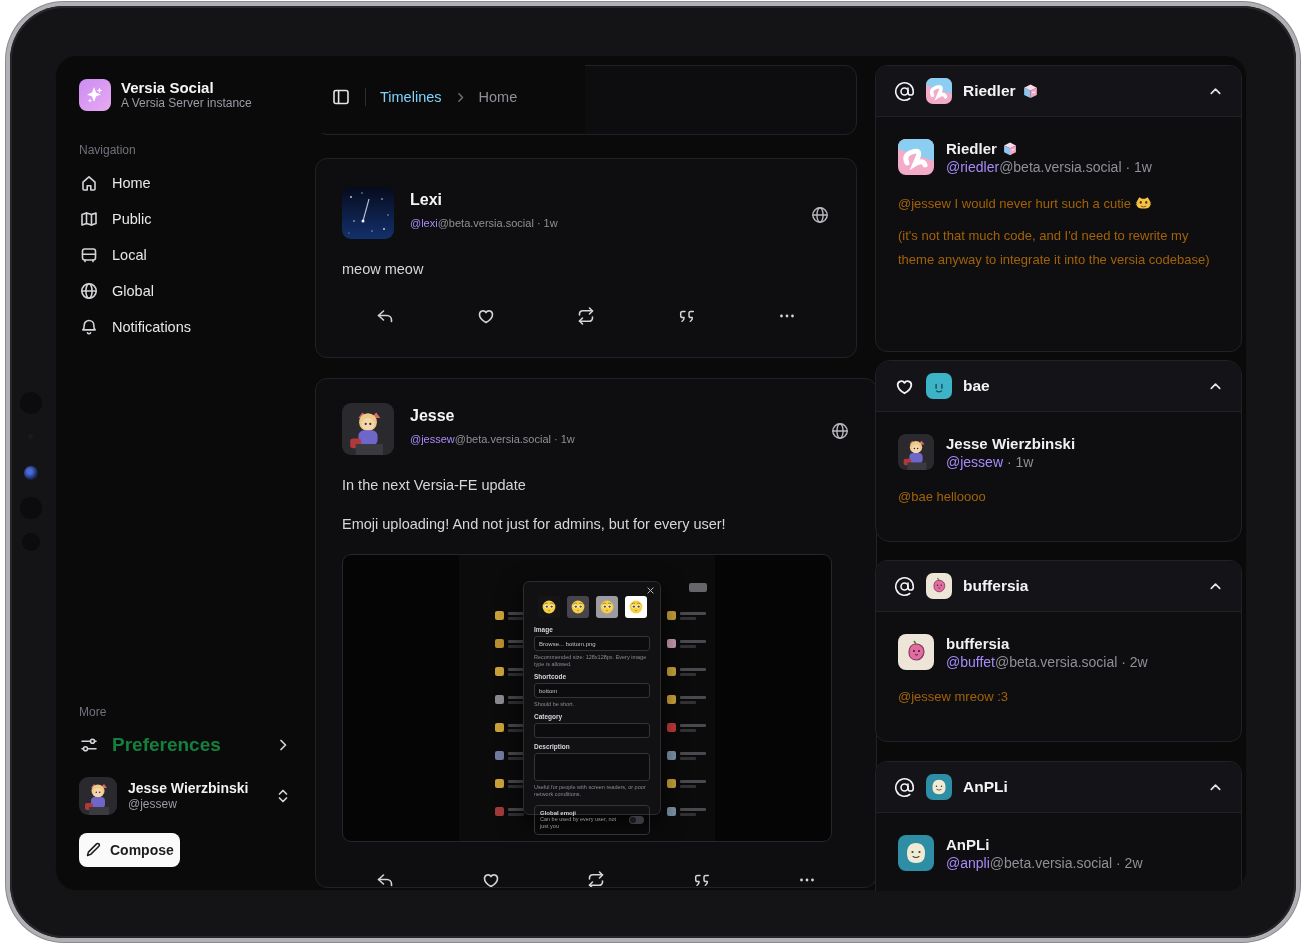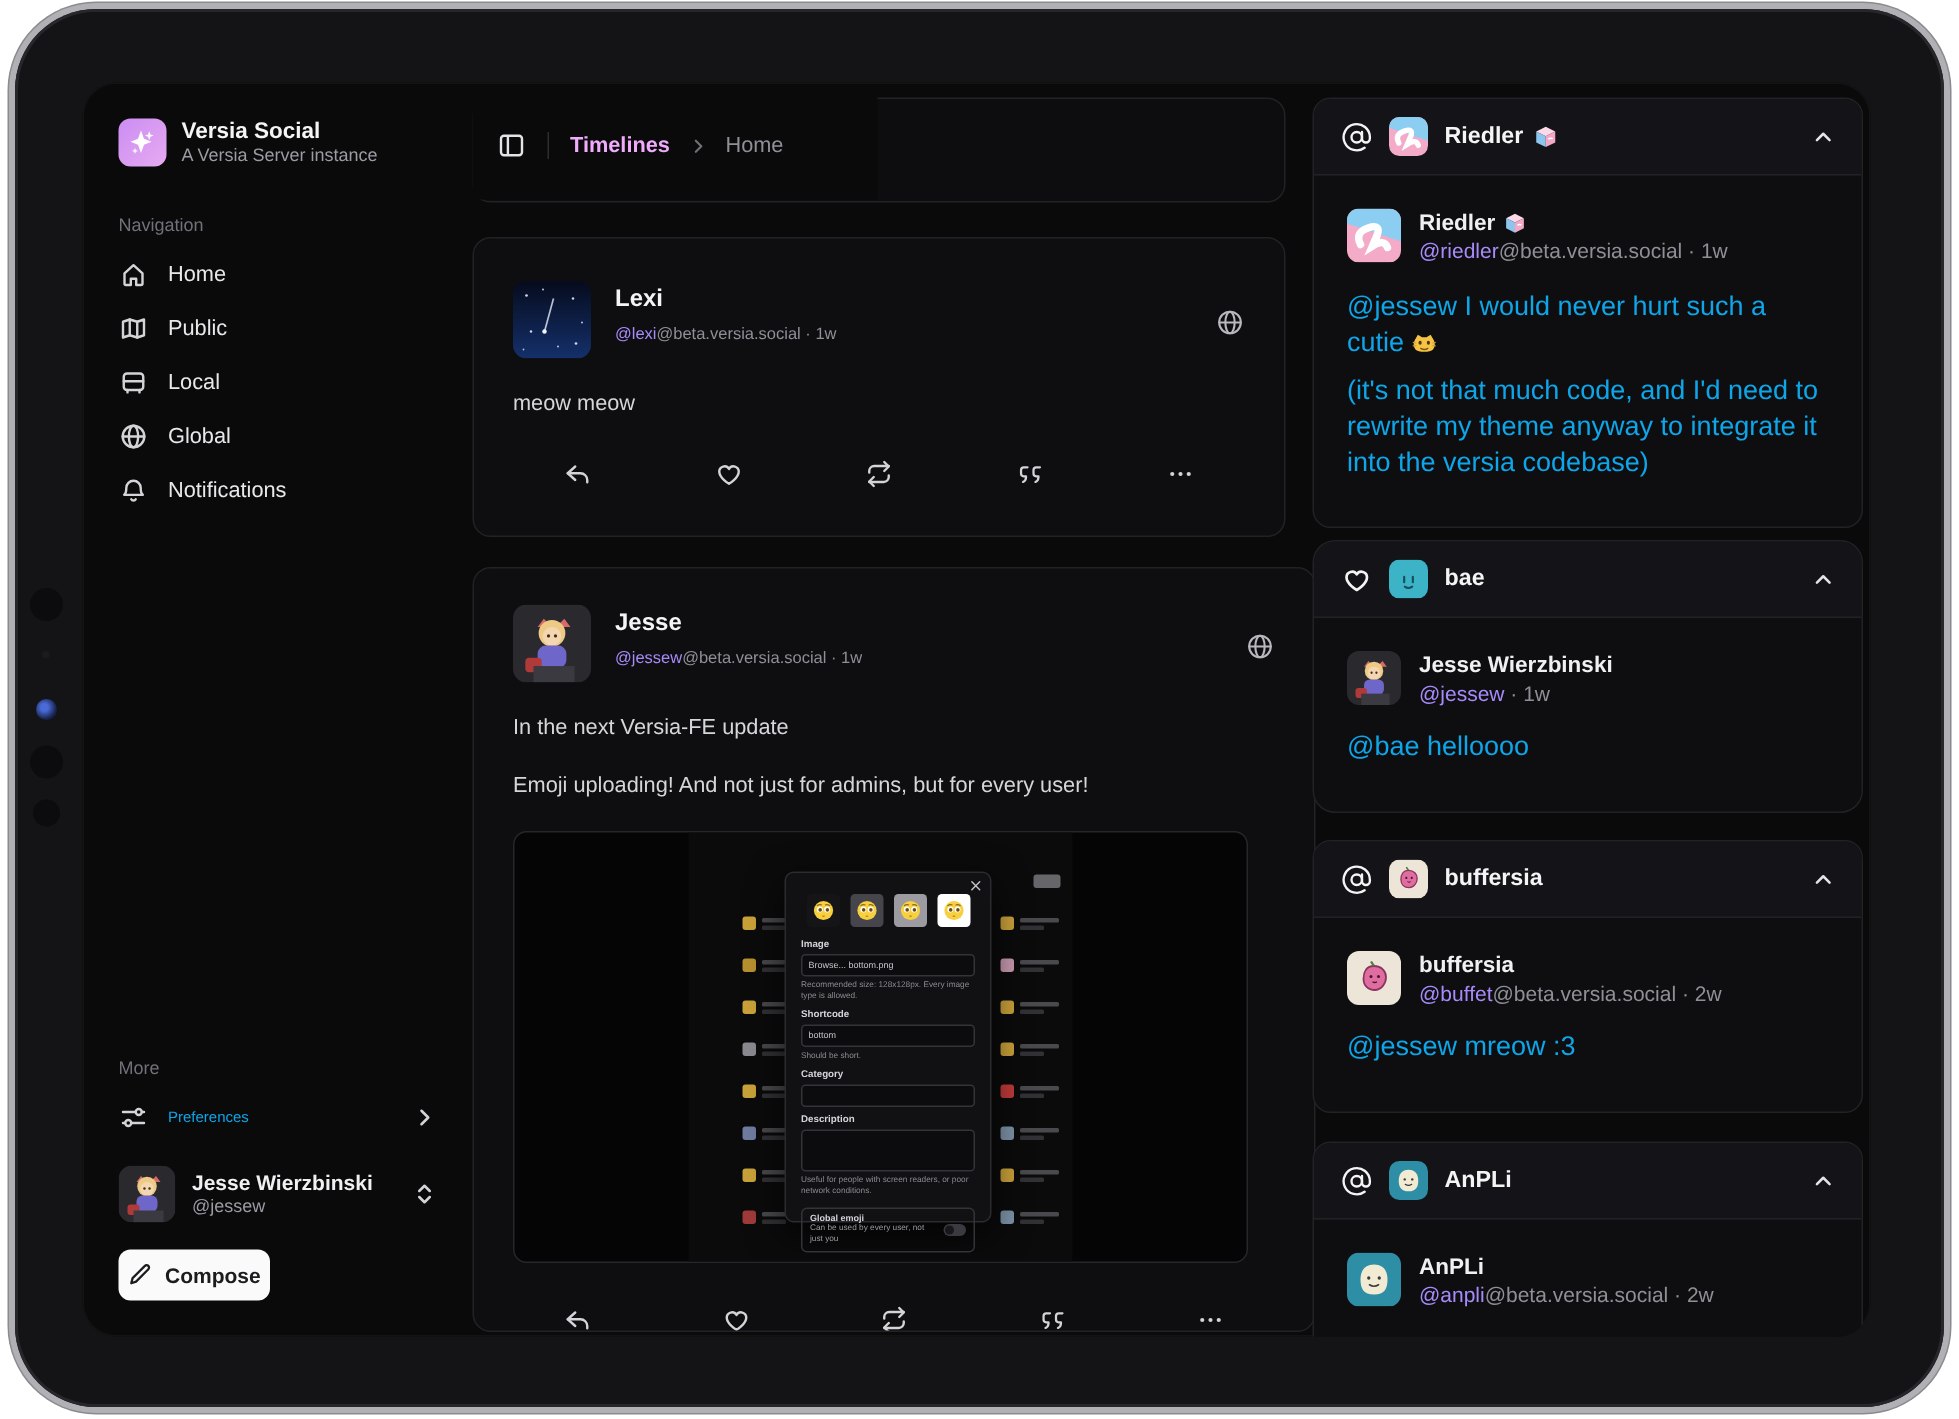--- a/index.html
+++ b/index.html
@@ -24,36 +24,36 @@
   
   .sidebar{position:absolute;left:0;top:0;width:260px;height:100%;padding:24px;box-sizing:border-box;display:flex;flex-direction:column;}
   .brand{display:flex;align-items:center;gap:10px;margin-bottom:32px;}
   .brand-icon{width:32px;height:32px;border-radius:8px;background:linear-gradient(135deg,#cb8df2,#e7aaf2);flex:0 0 auto;display:flex;align-items:center;justify-content:center;}
   .brand-title{font-size:15px;font-weight:bold;color:#f4f4f5;line-height:17px;}
   .brand-sub{font-size:12px;color:#9b9ba3;line-height:15px;}
   .sec-label{font-size:12px;color:#71717a;margin:0 0 14px 0;}
   .nav-item{display:flex;align-items:center;gap:13px;height:24px;margin-bottom:12px;color:#e8e8ea;font-size:14.5px;cursor:pointer;}
   .nav-item .ic{width:20px;height:20px;flex:0 0 auto;display:flex;}
   .bottom-group{margin-top:auto;}
-  .pref-row{display:flex;align-items:center;gap:13px;height:24px;color:#0ea5e9;font-size:10px;}
+  .pref-row{display:flex;align-items:center;gap:13px;height:24px;color:#15803d;font-size:19px;font-weight:bold;}
   .pref-row .grow{flex:1;}
   .user-row{display:flex;align-items:center;gap:11px;margin-top:20px;}
   .user-avatar{width:38px;height:38px;border-radius:9px;overflow:hidden;flex:0 0 auto;}
   .user-name{font-size:14px;font-weight:bold;color:#f0f0f2;line-height:17px;}
   .user-handle{font-size:12px;color:#9b9ba3;line-height:15px;}
   .user-row .grow{flex:1;}
   .compose-btn{margin-top:18px;height:34px;border-radius:8px;background:#fafafa;border:none;display:flex;align-items:center;justify-content:center;gap:9px;font-size:14px;font-weight:bold;color:#1c1c1f;cursor:pointer;font-family:inherit;}
 
   
   .main{position:absolute;left:260px;top:0;width:542px;height:100%;}
   .ghost-card{position:absolute;left:0;top:10px;width:540px;height:68px;border:1px solid #222226;border-radius:12px;background:#0d0d0f;}
   .main-header{position:absolute;left:0;top:6px;width:270px;height:72px;background:#0a0a0b;display:flex;align-items:center;gap:14px;padding-left:16px;box-sizing:border-box;z-index:3;}
   .hdr-divider{width:1px;height:18px;background:#2c2c31;}
   .crumb{display:flex;align-items:center;gap:12px;font-size:14.5px;}
-  .crumb .c1{color:#f0abfc;font-weight:bold;}
+  .crumb .c1{color:#7dd3fc;}
   .crumb .c2{color:#8f8f97;}
 
   .post{position:absolute;left:0;width:540px;background:#0e0e10;border:1px solid #222226;border-radius:12px;overflow:hidden;}
   .post-lexi{top:103px;height:198px;}
   .post-jesse{top:323px;height:508px;padding-left:20px;}
   .p-avatar{position:absolute;left:26px;top:28px;width:52px;height:52px;border-radius:9px;overflow:hidden;}
   .p-name{position:absolute;left:94px;top:32px;font-size:16px;font-weight:bold;color:#f4f4f5;}
   .p-handle{position:absolute;left:94px;top:58px;font-size:11px;}
   .hd-p{color:#a78bfa;}
   .hd-g{color:#8f8f97;}
@@ -99,21 +99,21 @@
   .nc4{top:706px;height:200px;}
   .nhead{height:50px;display:flex;align-items:center;gap:11px;padding:0 18px;background:#141418;border-bottom:1px solid #222226;}
   .nhead .ttl{font-size:15.5px;font-weight:bold;color:#f4f4f5;display:flex;align-items:center;gap:7px;}
   .nhead .sp{flex:1;}
   .navatar-s{width:26px;height:26px;border-radius:7px;overflow:hidden;flex:0 0 auto;}
   .nbody{padding:22px;}
   .nuser{display:flex;gap:12px;}
   .navatar{width:36px;height:36px;border-radius:8px;overflow:hidden;flex:0 0 auto;}
   .nname{font-size:15px;font-weight:bold;color:#f0f0f2;line-height:19px;display:flex;align-items:center;gap:6px;}
   .nhandle{font-size:14px;line-height:18px;}
-  .ntext{margin-top:16px;font-size:18px;color:#0ea5e9;line-height:24px;}
+  .ntext{margin-top:16px;font-size:13px;color:#a16207;line-height:24px;}
   .ntext p{margin:0 0 8px 0;}
   svg{display:block;}
 </style>
 </head>
 <body>
 
 <div class="stage">
   <div class="tbtn tbtn1"></div>
   <div class="tbtn tbtn2"></div>
 

